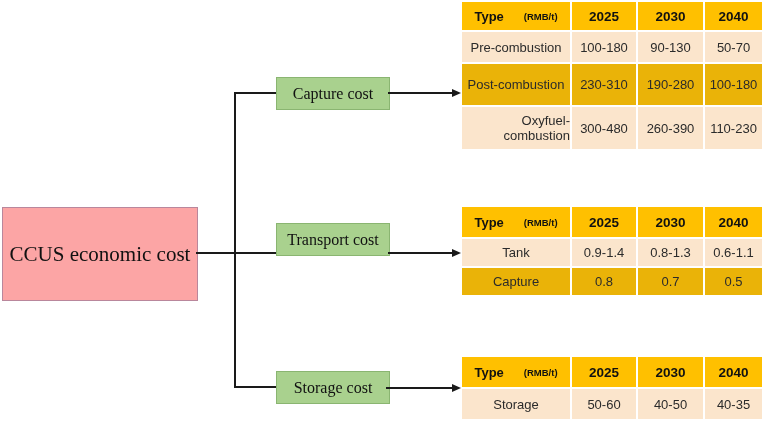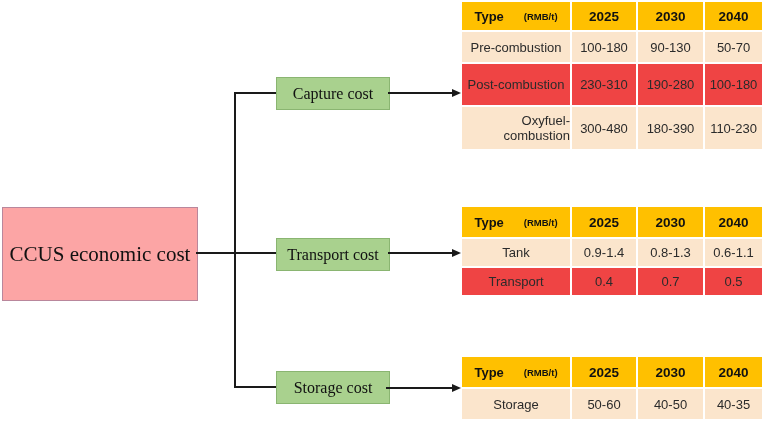--- a/index.html
+++ b/index.html
@@ -24,21 +24,21 @@
     border:1px solid rgba(60,80,140,0.35);
     font-size:21px;
   }
   .branch-box{
     width:112px;height:31px;
     background:#A9D18E;
     border:1px solid rgba(80,130,60,0.35);
     font-size:16px;
   }
   .branch-capture{left:276px;top:77px;}
-  .branch-transport{left:276px;top:238px;}
+  .branch-transport{left:276px;top:223px;}
   .branch-storage{left:276px;top:371px;}
   
   .hline,.vline{position:absolute;background:#1a1a1a;}
   .hline{height:2px;}
   .vline{width:2px;}
   .arrowhead{
     position:absolute;width:0;height:0;
     border-top:4.5px solid transparent;
     border-bottom:4.5px solid transparent;
     border-left:9px solid #1a1a1a;
@@ -62,21 +62,21 @@
     font-weight:700;
     font-size:13.5px;
   }
   .type-main{font-weight:700;font-size:13px;}
   .type-unit{font-weight:700;font-size:9.5px;margin-left:20px;}
   .cell.body{
     color:#2b2b2b;
     font-size:13px;
   }
   .cell.dark{background:#FBE5CC;text-align:right;}
-  .cell.light{background:#ef4444;}
+  .cell.light{background:#eab308;}
 </style>
 </head>
 <body>
 
 <div id="canvas">
 
   <div class="node root-box">
     <span>CCUS economic cost</span>
   </div>
 
@@ -119,40 +119,40 @@
     <div class="cell body dark">90-130</div>
     <div class="cell body dark">50-70</div>
 
     <div class="cell body light">Post-combustion</div>
     <div class="cell body light">230-310</div>
     <div class="cell body light">190-280</div>
     <div class="cell body light">100-180</div>
 
     <div class="cell body dark">Oxyfuel-combustion</div>
     <div class="cell body dark">300-480</div>
-    <div class="cell body dark">180-390</div>
+    <div class="cell body dark">260-390</div>
     <div class="cell body dark">110-230</div>
   </div>
 
   <div class="cost-table" style="left:462px;top:207px;grid-template-rows:30px 27px 27px;">
     <div class="cell head">
       <span class="type-main">Type</span>
       <span class="type-unit">(RMB/t)</span>
     </div>
     <div class="cell head">2025</div>
     <div class="cell head">2030</div>
     <div class="cell head">2040</div>
 
     <div class="cell body dark">Tank</div>
     <div class="cell body dark">0.9-1.4</div>
     <div class="cell body dark">0.8-1.3</div>
     <div class="cell body dark">0.6-1.1</div>
 
-    <div class="cell body light">Transport</div>
-    <div class="cell body light">0.4</div>
+    <div class="cell body light">Capture</div>
+    <div class="cell body light">0.8</div>
     <div class="cell body light">0.7</div>
     <div class="cell body light">0.5</div>
   </div>
 
   <div class="cost-table" style="left:462px;top:357px;grid-template-rows:30px 30px;">
     <div class="cell head">
       <span class="type-main">Type</span>
       <span class="type-unit">(RMB/t)</span>
     </div>
     <div class="cell head">2025</div>

